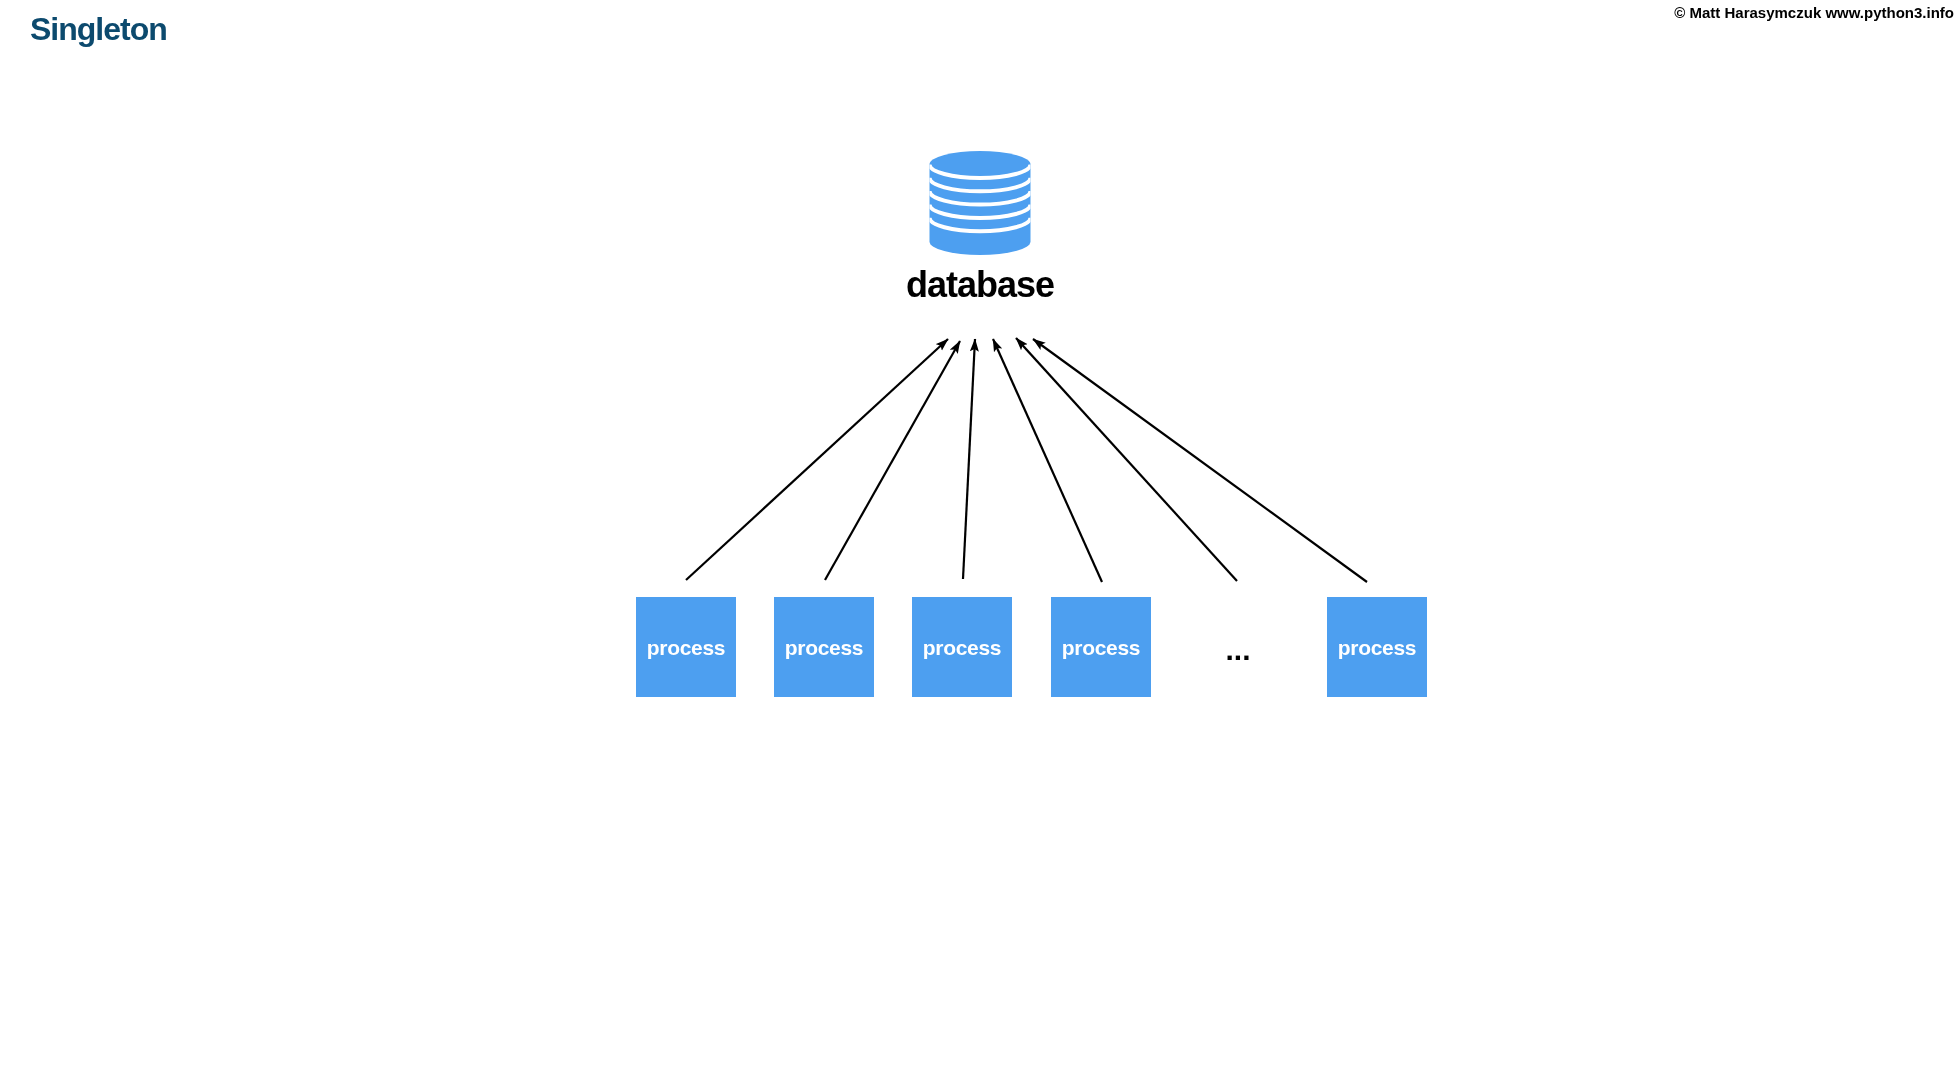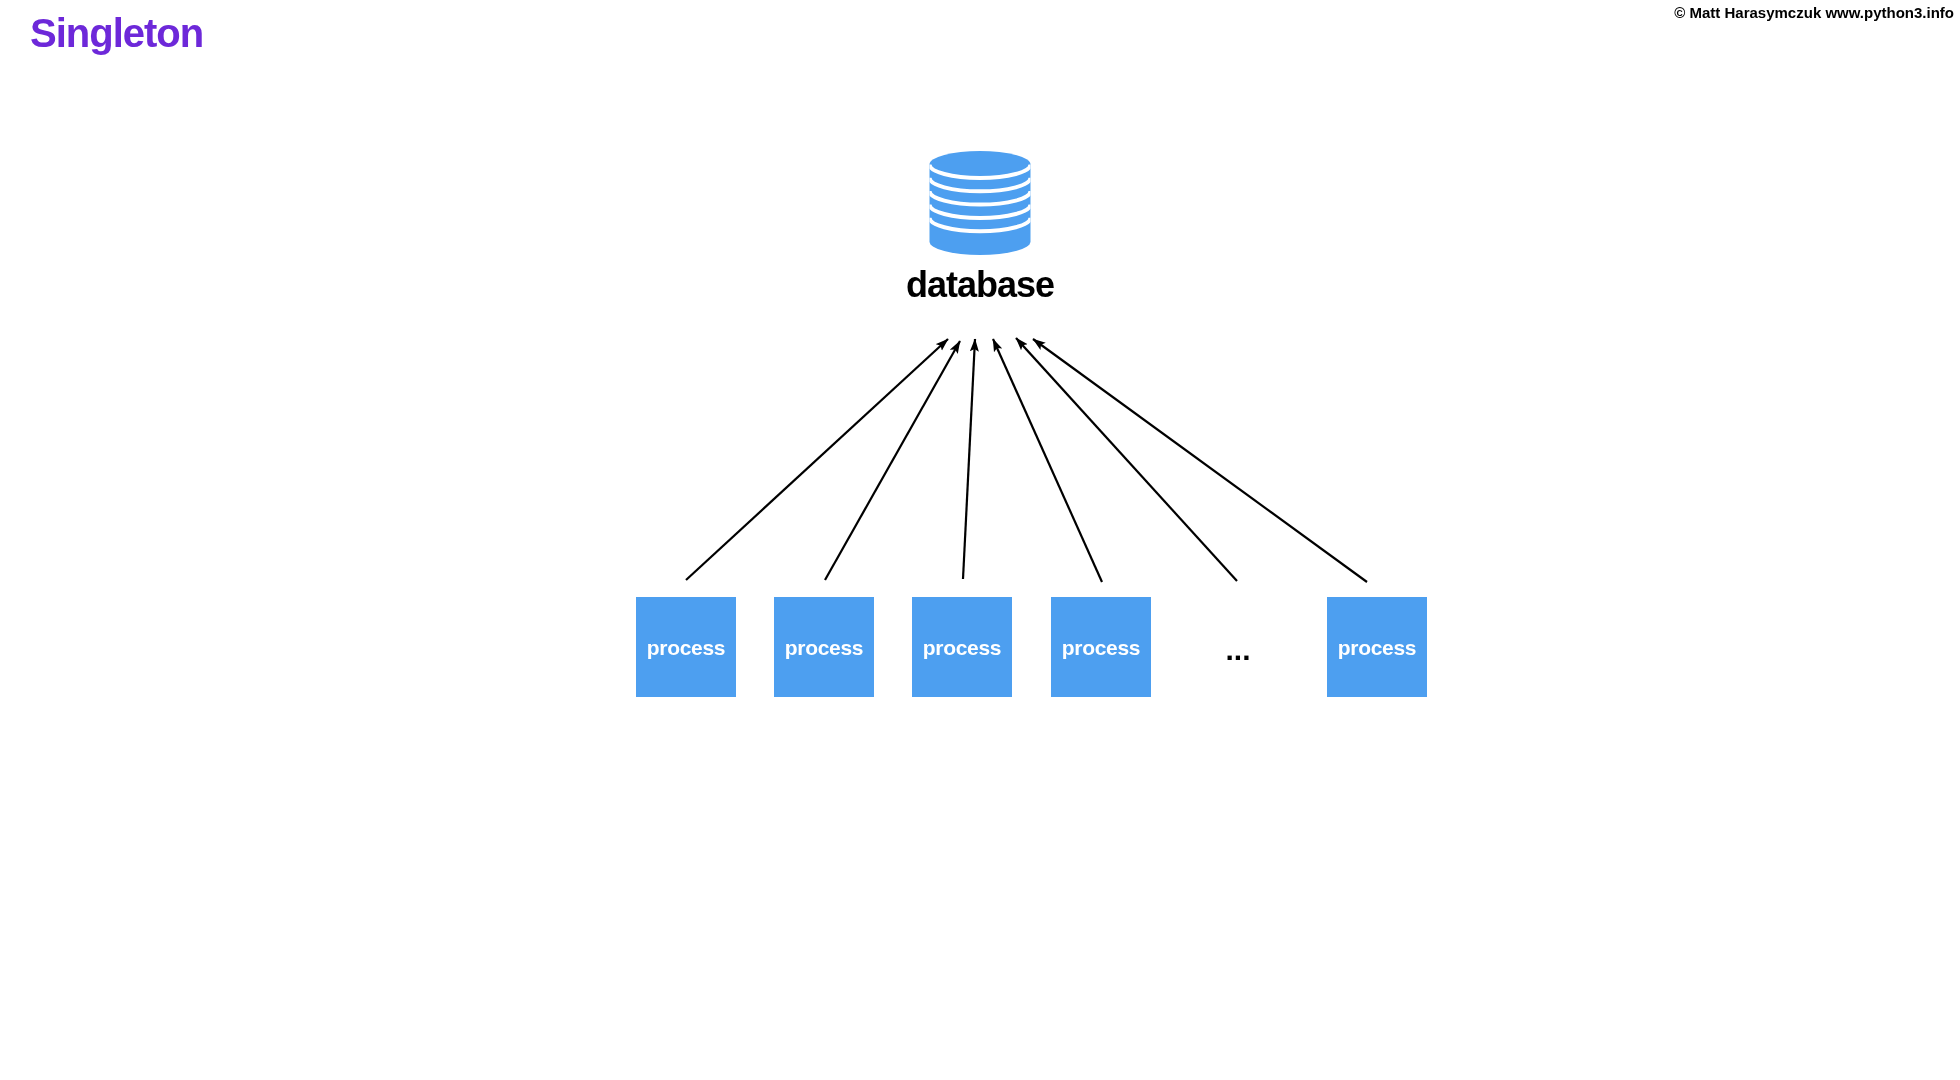--- a/index.html
+++ b/index.html
@@ -11,24 +11,24 @@
     position: relative;
     width: 1960px;
     height: 1080px;
     background: #ffffff;
     overflow: hidden;
   }
   .page-title {
     position: absolute;
     left: 30px;
     top: 13px;
-    font-size: 40px;
+    font-size: 32px;
     font-weight: bold;
     letter-spacing: -1px;
-    color: #6d28d9;
+    color: #0c4a6e;
     line-height: 1;
     white-space: nowrap;
   }
   .copyright {
     position: absolute;
     right: 6px;
     top: 4px;
     font-size: 15px;
     font-weight: bold;
     color: #000000;

